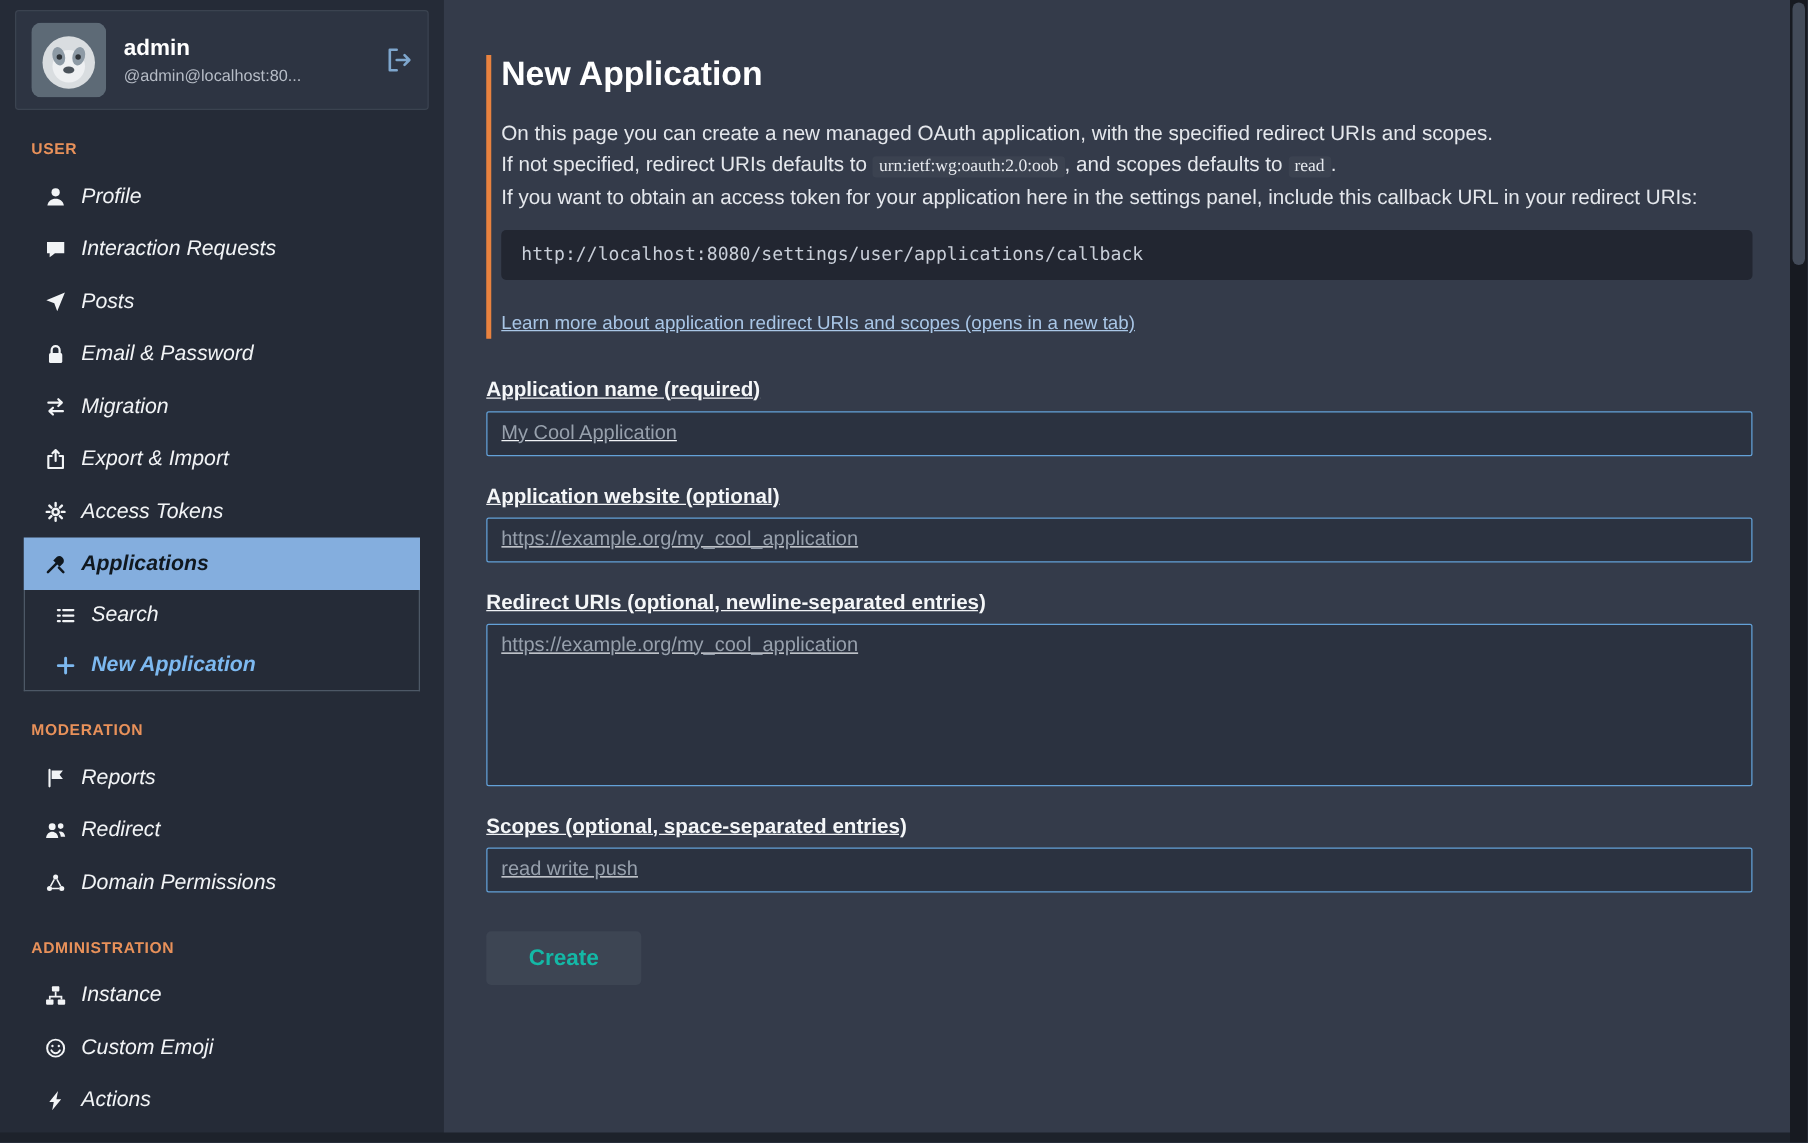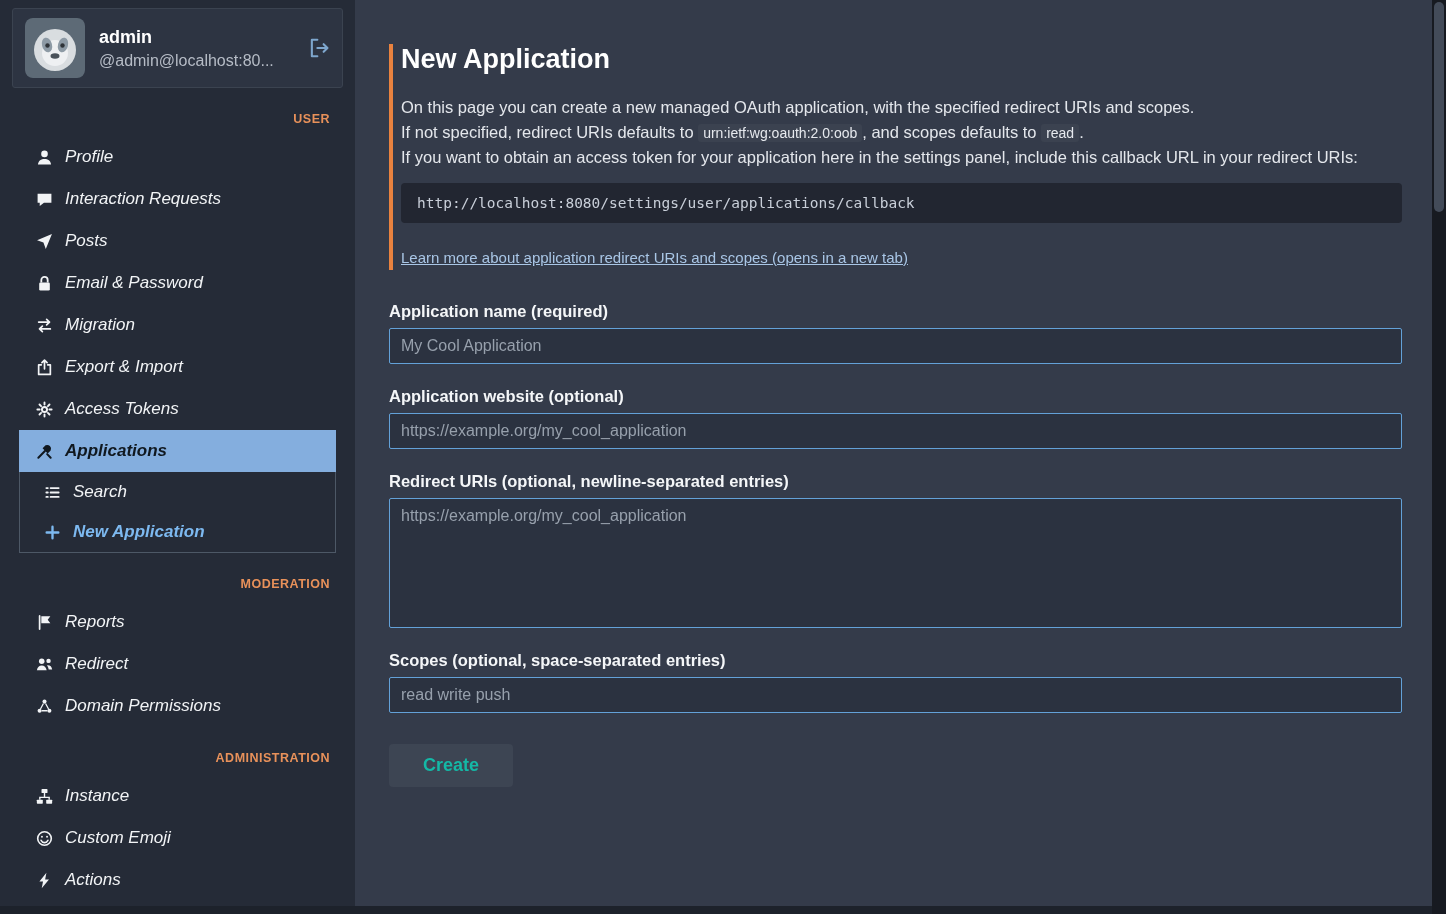--- a/index.html
+++ b/index.html
@@ -16,62 +16,61 @@
   .sidebar { width:355px; flex-shrink:0; background:#252b37; overflow:hidden; }
 
   .user-card {
     margin:8px 12px 16px; background:#2d3442; border:1px solid #3b4350;
     border-radius:3px; padding:9px 12px; display:flex; align-items:center; gap:14px;justify-content:flex-end;
   }
   .avatar { width:60px; height:60px; border-radius:6px; overflow:hidden; flex:none; }
   .avatar svg { display:block; width:60px; height:60px; }
   .user-meta { min-width:0; flex:1; }
   .user-name { font-weight:bold; font-size:18px; color:#ffffff; margin-bottom:4px; }
-  .user-handle { color:#b6bcc6; font-size:16px; white-space:nowrap; overflow:hidden; text-overflow:ellipsis; max-width:190px; }
+  .user-handle { color:#b6bcc6; font-size:13px; white-space:nowrap; overflow:hidden; text-overflow:ellipsis; max-width:190px; }
   .logout { color:#7ea6cd; margin-left:auto; cursor:pointer; align-self:center; }
   .logout svg { width:22px; height:22px; display:block; }
 
   .nav-header {
     margin:24px 25px 10px; color:#e8915a; font-size:12.5px; font-weight:bold;
     letter-spacing:0.5px;
-    text-align:right;
   }
   .nav { margin:0 19px; }
   .nav-item {
     display:flex; align-items:center; gap:11px; padding:11px 10px 11px 15px;
     font-size:17px; color:#f2f4f6; cursor:pointer;font-style:italic;
   }
   .nav-item .icon { width:20px; display:flex; justify-content:center; flex:none; }
   .nav-item .icon svg { width:17px; height:17px; display:block; }
   .nav-item.active { background:#84aede; color:#10181f; font-weight:bold; }
   .submenu { border:1px solid #4d5866; border-top:none; }
   .submenu .nav-item { padding:10px 10px 10px 22px; }
   .submenu .nav-item.current { color:#7db9f0; font-weight:bold; }
 
   
   .main { flex:1; background:#343b4a; padding:44px 30px 0 34px; overflow:hidden; }
 
   .intro { border-left:4px solid #e9823f; padding-left:8px; }
   h1.page-title { font-size:27px; font-weight:bold; color:#ffffff; margin-bottom:20px; }
   .intro p { font-size:16.5px; line-height:24.5px; color:#e4e7ec; }
   code.inline {
-    font-family:Liberation Sans, sans-serif; font-size:14px;
+    font-family:Liberation Serif, serif; font-size:14px;
     background:#3b4250; padding:1px 5px; border-radius:3px; color:#e6e9ee;
   }
   .codeblock {
     background:#222631; border-radius:4px; padding:12px 16px; margin-top:13px;
     font-family:"DejaVu Sans Mono", monospace; font-size:14.5px; color:#c9cfd9;
   }
   .docs-link {
     display:inline-block; margin-top:26px; margin-bottom:4px;
     color:#a9c6e6; font-size:15px; text-decoration:underline; cursor:pointer;
   }
 
   .form { margin-top:32px; }
-  .field { margin-bottom:23px; }
+  .field { margin-bottom:23px;text-decoration:underline; }
   .field label { display:block; font-weight:bold; font-size:16.5px; color:#f4f6f8; margin-bottom:7px; }
   input.text, textarea.text {
     width:100%; background:#2b3240; border:1.5px solid #63a1d8; border-radius:2px;
     color:#e8ebef; font-size:16px; padding:8px 11px; font-family:"Liberation Sans", sans-serif;
     display:block; outline:none;
   }
   input.text::placeholder, textarea.text::placeholder { color:#97a0ac; opacity:1; }
   textarea.text { height:130px; resize:none; }
 
   .create-btn {

